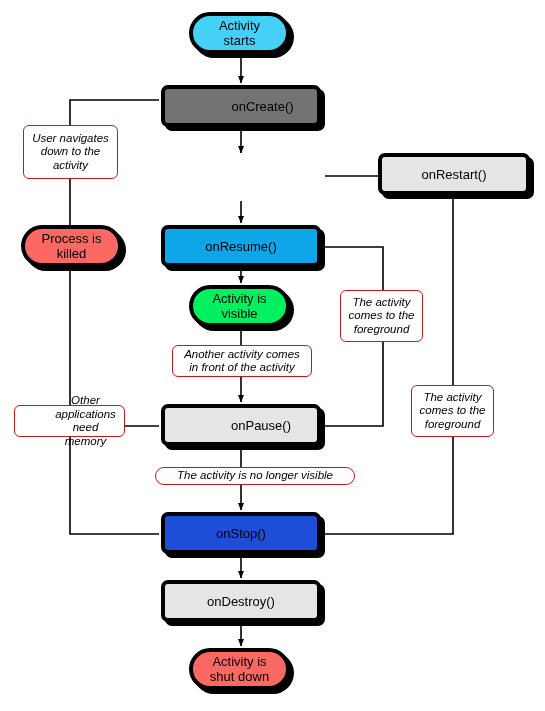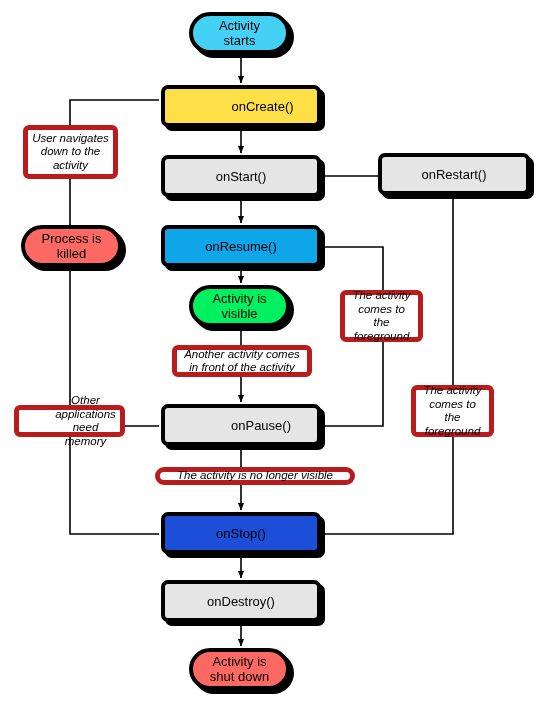--- a/index.html
+++ b/index.html
@@ -40,21 +40,21 @@
   .node.rect {
     border-radius: 7px;
   }
   .node.pill {
     border-radius: 24px;
     box-shadow: 4px 4px 0 0 #000000;
   }
   .label {
     position: absolute;
     box-sizing: border-box;
-    border: 5px solid #b91c1c;
+    border: 1px solid #b91c1c;
     border-radius: 6px;
     background: #ffffff;
     color: #000000;
     font-style: italic;
     font-size: 11.5px;
     line-height: 13.5px;
     text-align: center;
     display: flex;
     align-items: center;
     justify-content: center;
@@ -97,27 +97,24 @@
     <path d="M159,426 L70,426" fill="none" stroke="#000" stroke-width="1.6"></path>
   </svg>
 
   <div class="node pill" style="left:189px; top:12px; width:101px; height:42px; background:#45d1f5;">
     <div>
       <div>Activity</div>
       <div>starts</div>
     </div>
   </div>
 
-  <div class="node rect" style="left:161px; top:85px; width:160px; height:42px; background:#fde047;padding-left:43px;">
+  <div class="node rect" style="left:161px; top:85px; width:160px; height:42px; background:#737373;padding-left:43px;">
     <span>onCreate()</span>
   </div>
 
-  <div class="node rect" style="left:161px; top:155px; width:160px; height:42px; background:#e5e5e5;">
-    <span>onStart()</span>
-  </div>
 
   <div class="node rect" style="left:378px; top:153px; width:152px; height:42px; background:#e5e5e5;">
     <span>onRestart()</span>
   </div>
 
   <div class="node rect" style="left:161px; top:225px; width:160px; height:42px; background:#0ea5e9;">
     <span>onResume()</span>
   </div>
 
   <div class="node pill" style="left:189px; top:285px; width:101px; height:42px; background:#00f060;">

